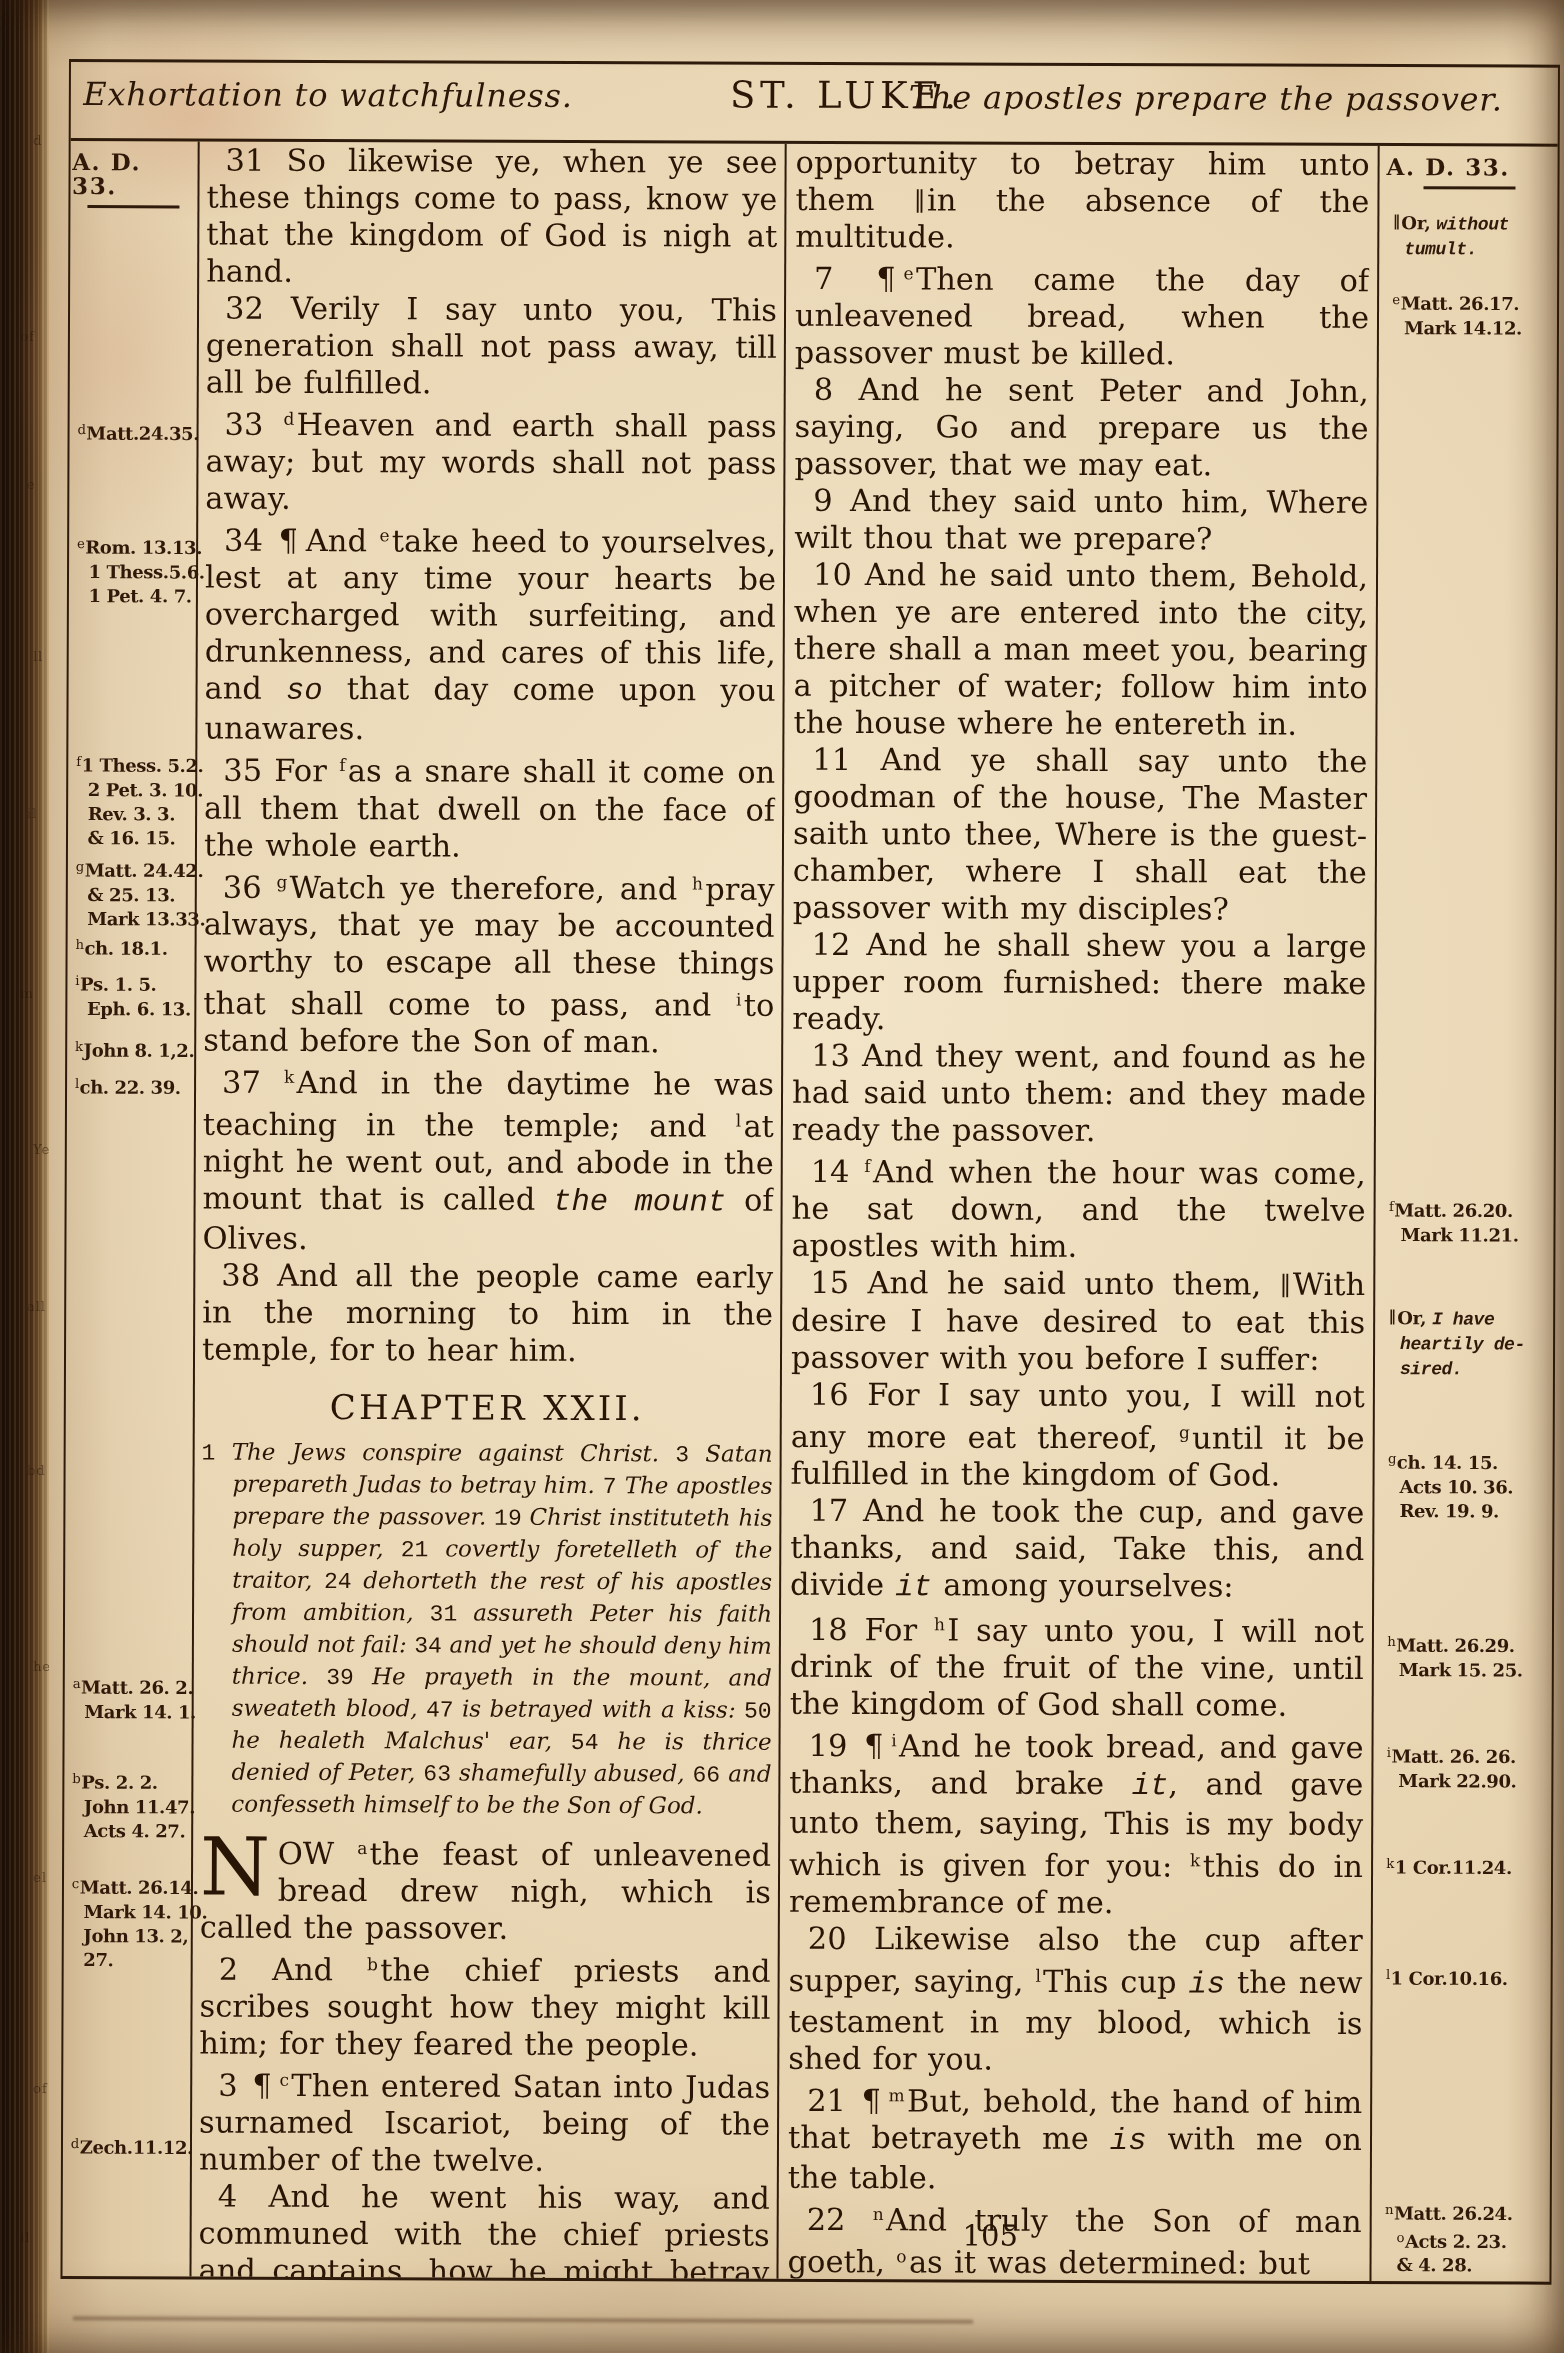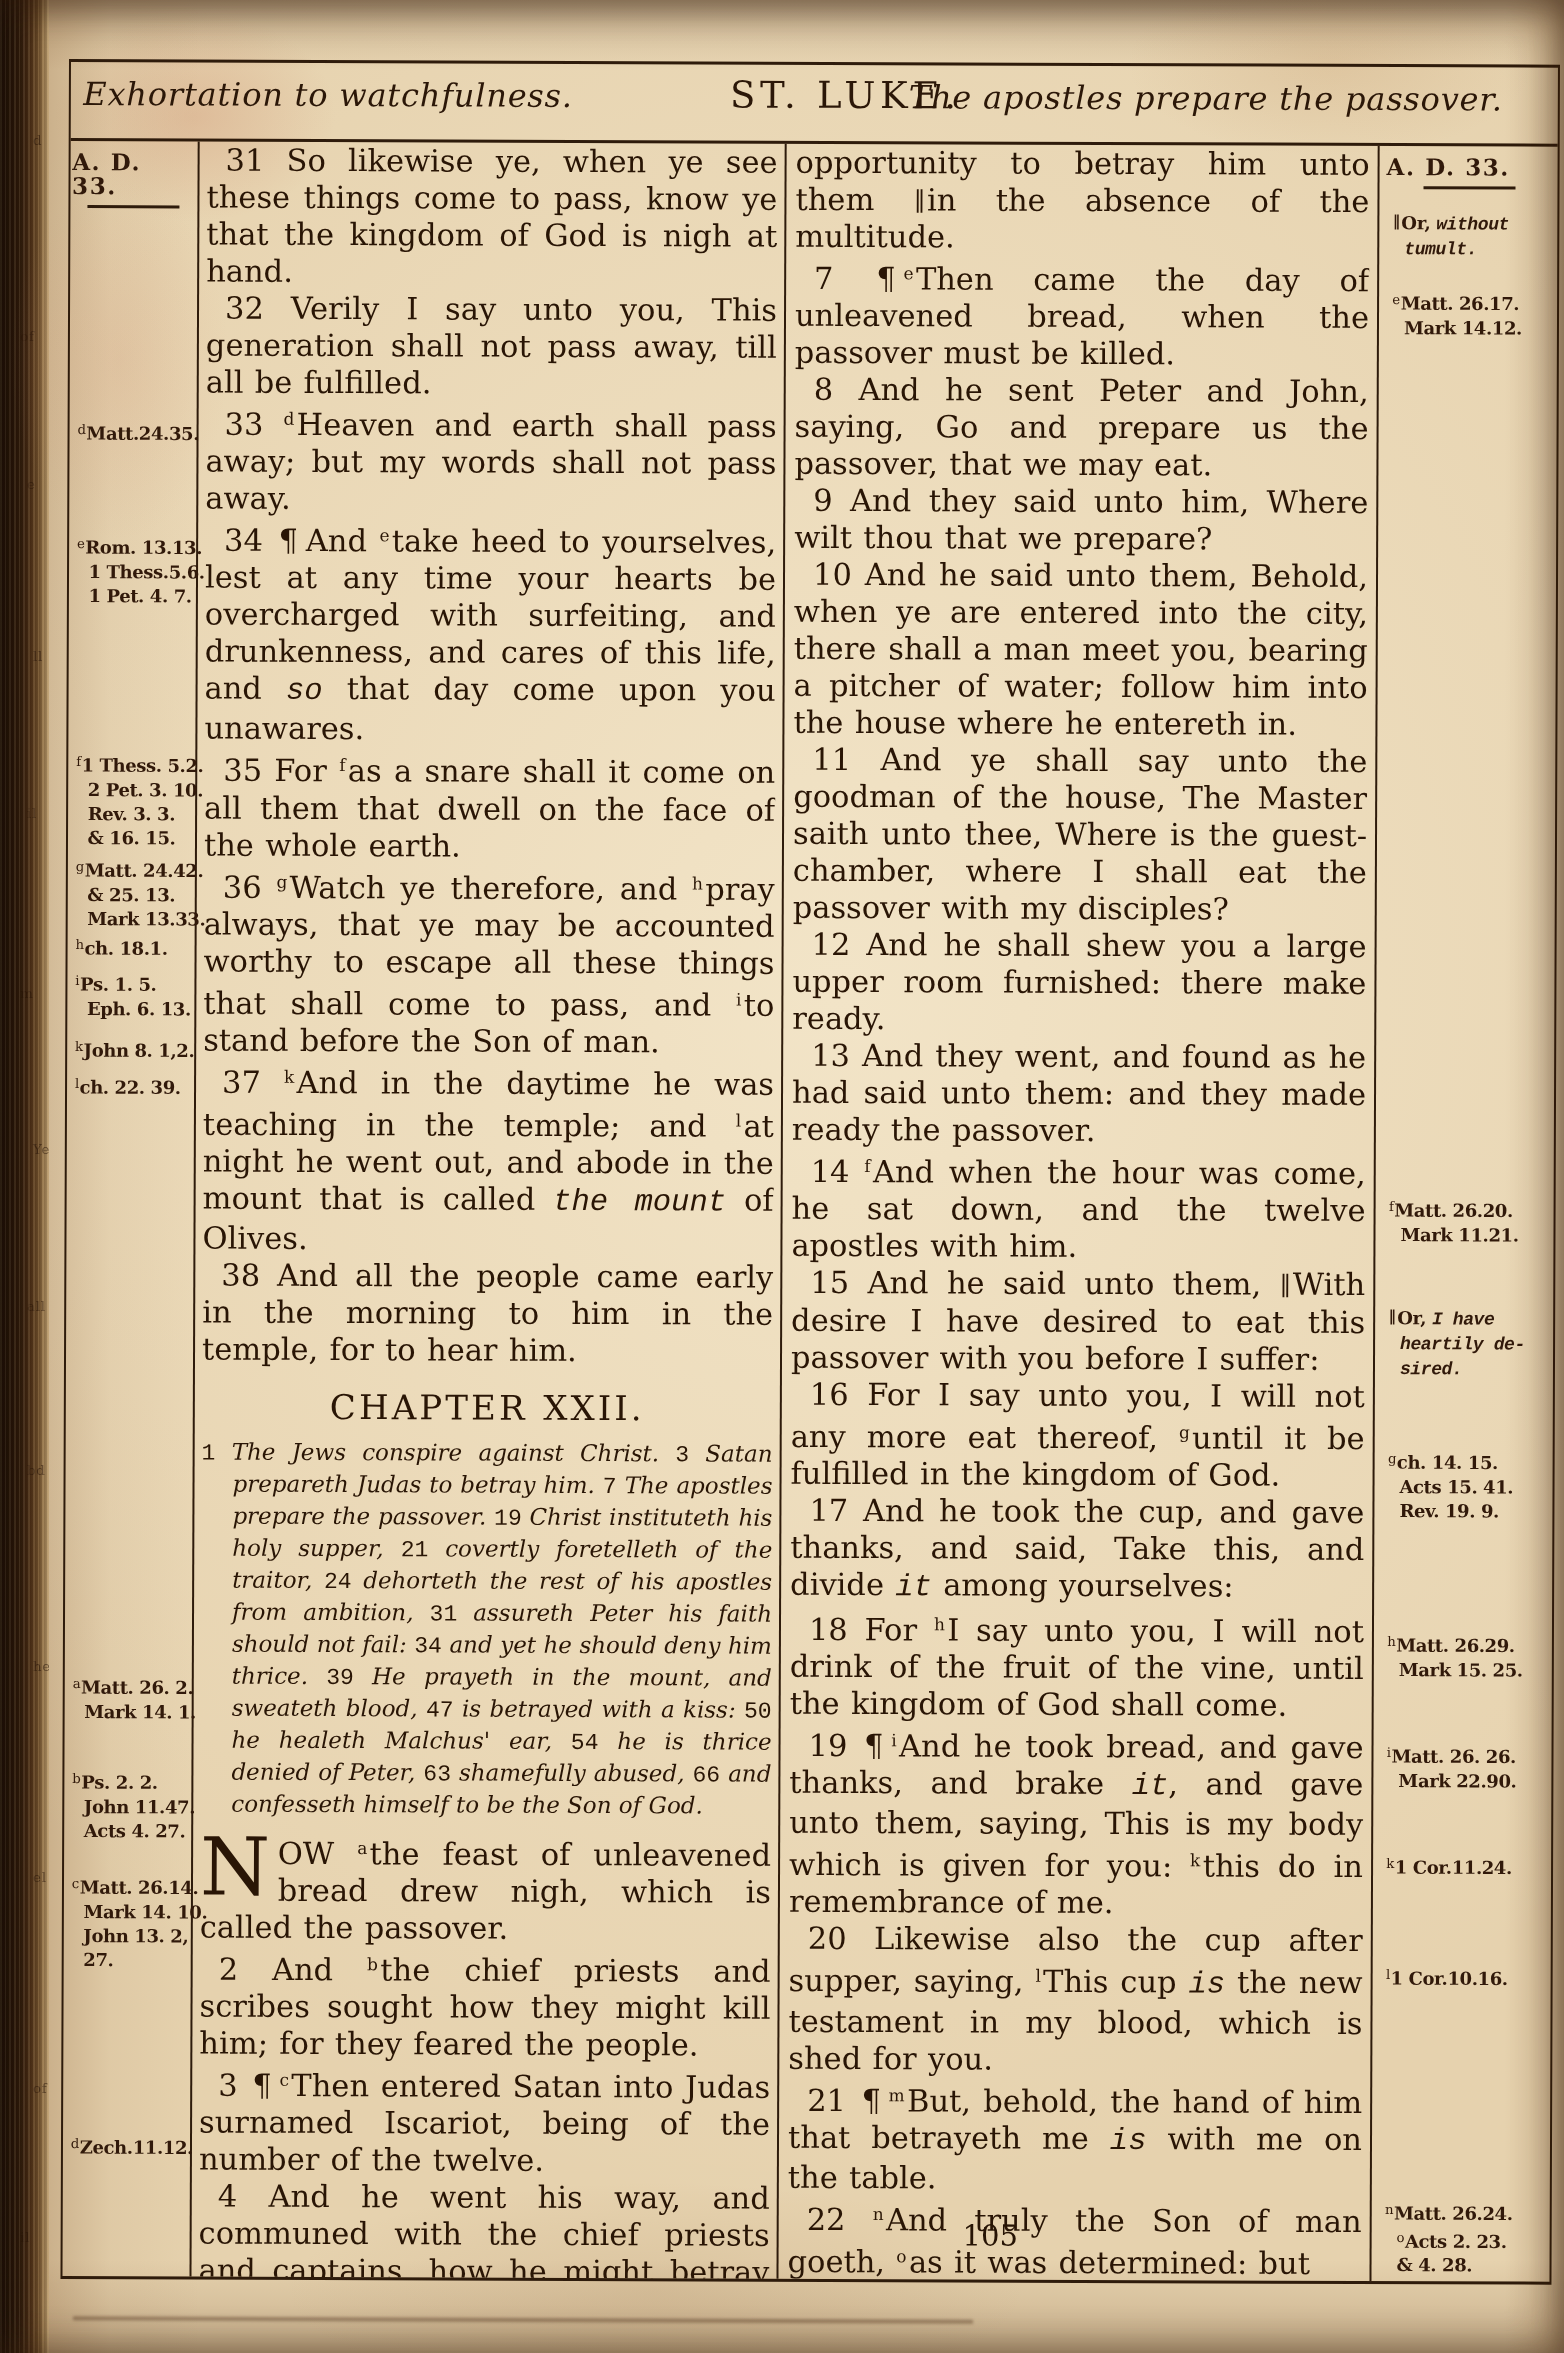--- a/index.html
+++ b/index.html
@@ -222,21 +222,21 @@
             <div class="nline fl"><sup class="ref">f</sup>Matt. 26.20.</div>
             <div class="nline">Mark 11.21.</div>
           </div>
           <div class="note" style="top:1158px">
             <div class="nline fl"><span class="dbar">‖</span>Or, <span class="em">I have</span></div>
             <div class="nline"><span class="em">heartily de-</span></div>
             <div class="nline"><span class="em">sired.</span></div>
           </div>
           <div class="note" style="top:1301px">
             <div class="nline fl"><sup class="ref">g</sup>ch. 14. 15.</div>
-            <div class="nline">Acts 15. 41.</div>
+            <div class="nline">Acts 10. 36.</div>
             <div class="nline">Rev. 19. 9.</div>
           </div>
           <div class="note" style="top:1484px">
             <div class="nline fl"><sup class="ref">h</sup>Matt. 26.29.</div>
             <div class="nline">Mark 15. 25.</div>
           </div>
           <div class="note" style="top:1595px">
             <div class="nline fl"><sup class="ref">i</sup>Matt. 26. 26.</div>
             <div class="nline">Mark 22.90.</div>
           </div>

